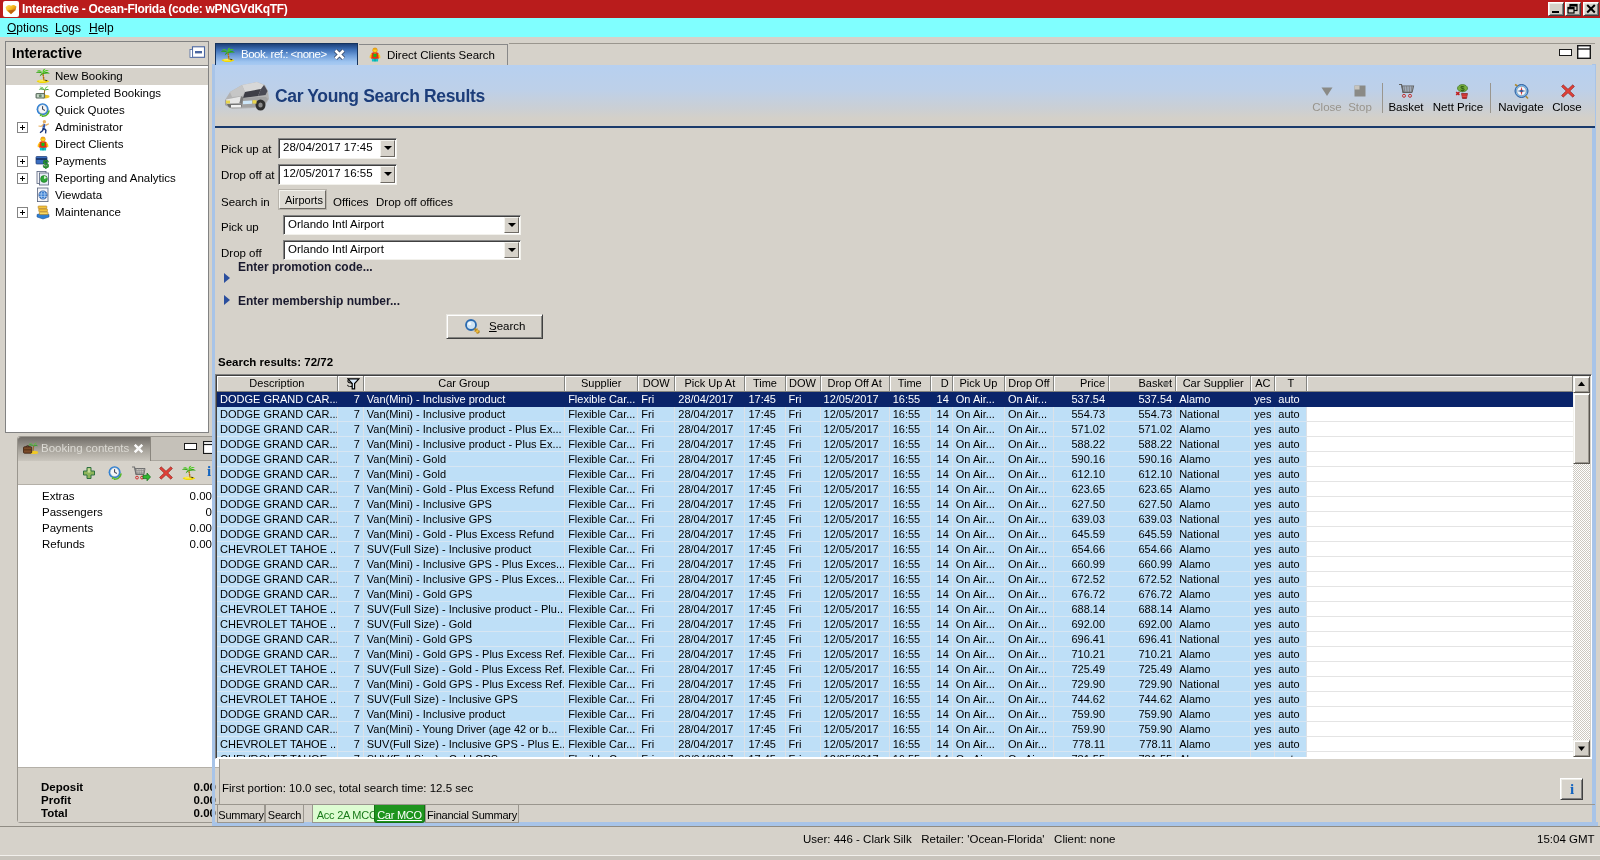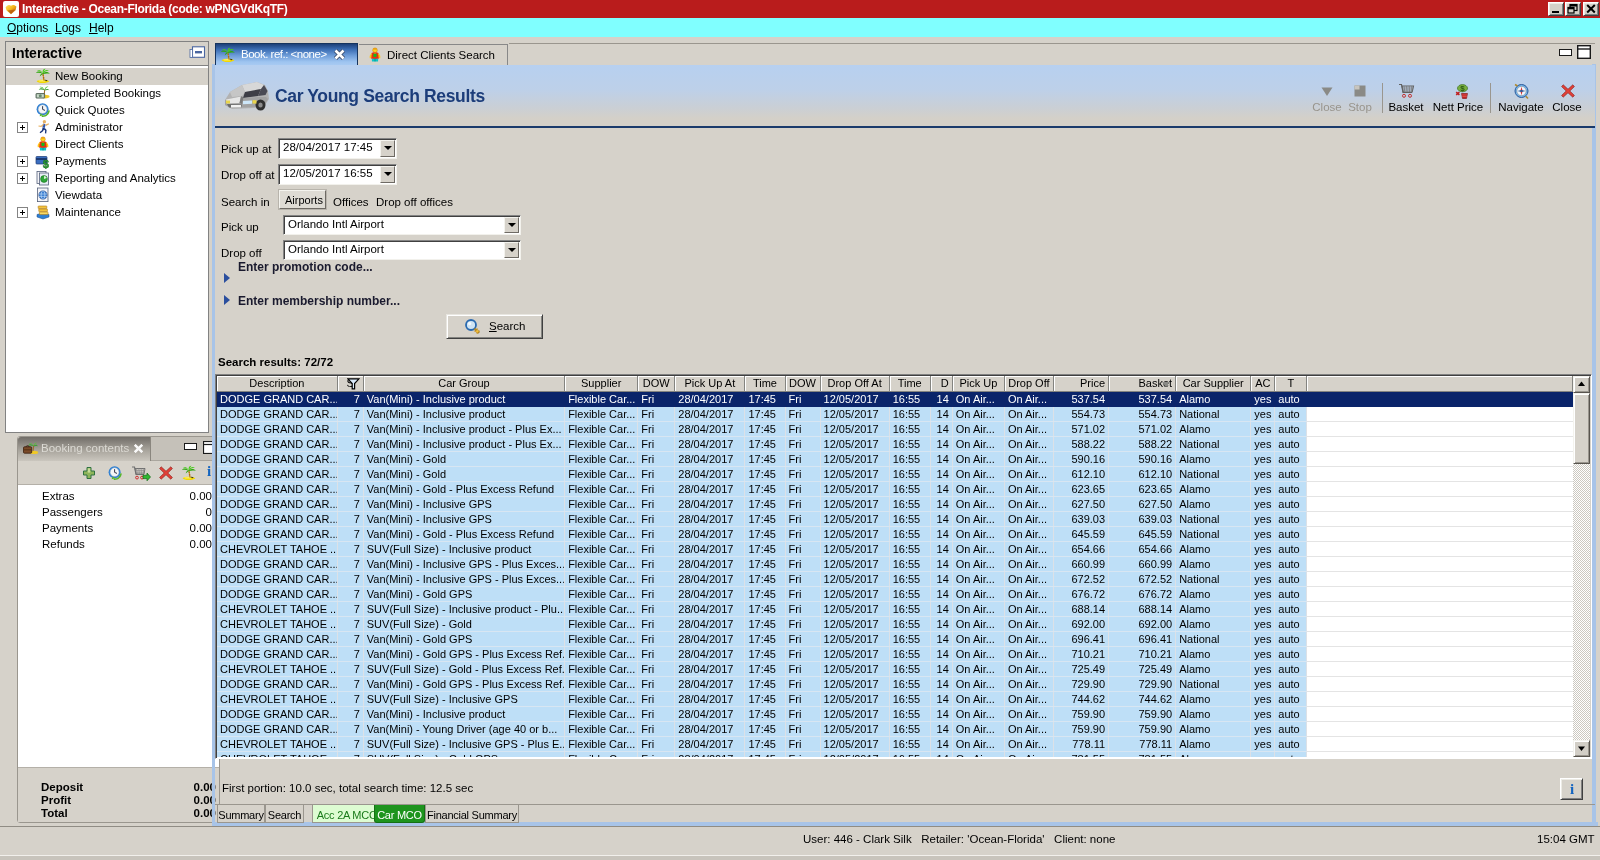--- a/index.html
+++ b/index.html
@@ -990,21 +990,21 @@
             <td class="num">759.90</td>
             <td class="num">759.90</td>
             <td>Alamo</td>
             <td>yes</td>
             <td>auto</td>
             <td class="fill"></td>
           </tr>
           <tr class="r">
             <td>DODGE GRAND CAR...</td>
             <td class="num">7</td>
-            <td>Van(Mini) - Young Driver (age 40 or b...</td>
+            <td>Van(Mini) - Young Driver (age 42 or b...</td>
             <td>Flexible Car...</td>
             <td>Fri</td>
             <td>28/04/2017</td>
             <td>17:45</td>
             <td>Fri</td>
             <td>12/05/2017</td>
             <td>16:55</td>
             <td class="num">14</td>
             <td>On Air...</td>
             <td>On Air...</td>
@@ -1076,17 +1076,17 @@
 </div>
   </div>
 <div class="abs" id="statline">First portion: 10.0 sec, total search time: 12.5 sec</div>
 <div class="abs" id="ibtn">
     <span class="icon" style="left:9px;top:2px;position:absolute;color:#1565c0;font-weight:bold;font-size:15px;font-family:'Liberation Serif',serif;">i</span>
   </div>
 <div class="abs" id="btabstrip"></div>
 <div class="btab" style="left:217px;top:805px;width:48px;background:#d6d2ca;color:#000;">Summary</div>
 <div class="btab" style="left:265px;top:805px;width:39px;background:#d6d2ca;color:#000;">Search</div>
 <div class="btab" style="left:304px;top:805px;width:70px;background:#ddfcd2;color:#1a7a1a;margin-left:8px;">Acc 2A MCO</div>
-<div class="btab" style="left:374px;top:805px;width:51px;background:#1e941e;color:#fff;border-radius:0 0 3px 3px;border-color:#157015;">Car MCO</div>
+<div class="btab" style="left:374px;top:805px;width:51px;background:#1e941e;color:#fff;border-radius:0 0 3px 3px;border-color:#157015;text-decoration:underline;">Car MCO</div>
 <div class="btab" style="left:425px;top:805px;width:94px;background:#d6d2ca;color:#000;">Financial Summary</div>
 <div class="abs" id="statusbar">
 <span style="left:803px">User: 446 - Clark Silk&nbsp;&nbsp;&nbsp;Retailer: 'Ocean-Florida'&nbsp;&nbsp;&nbsp;Client: none</span>
 <span style="left:1537px">15:04 GMT</span>
 </div>
 </body></html>

